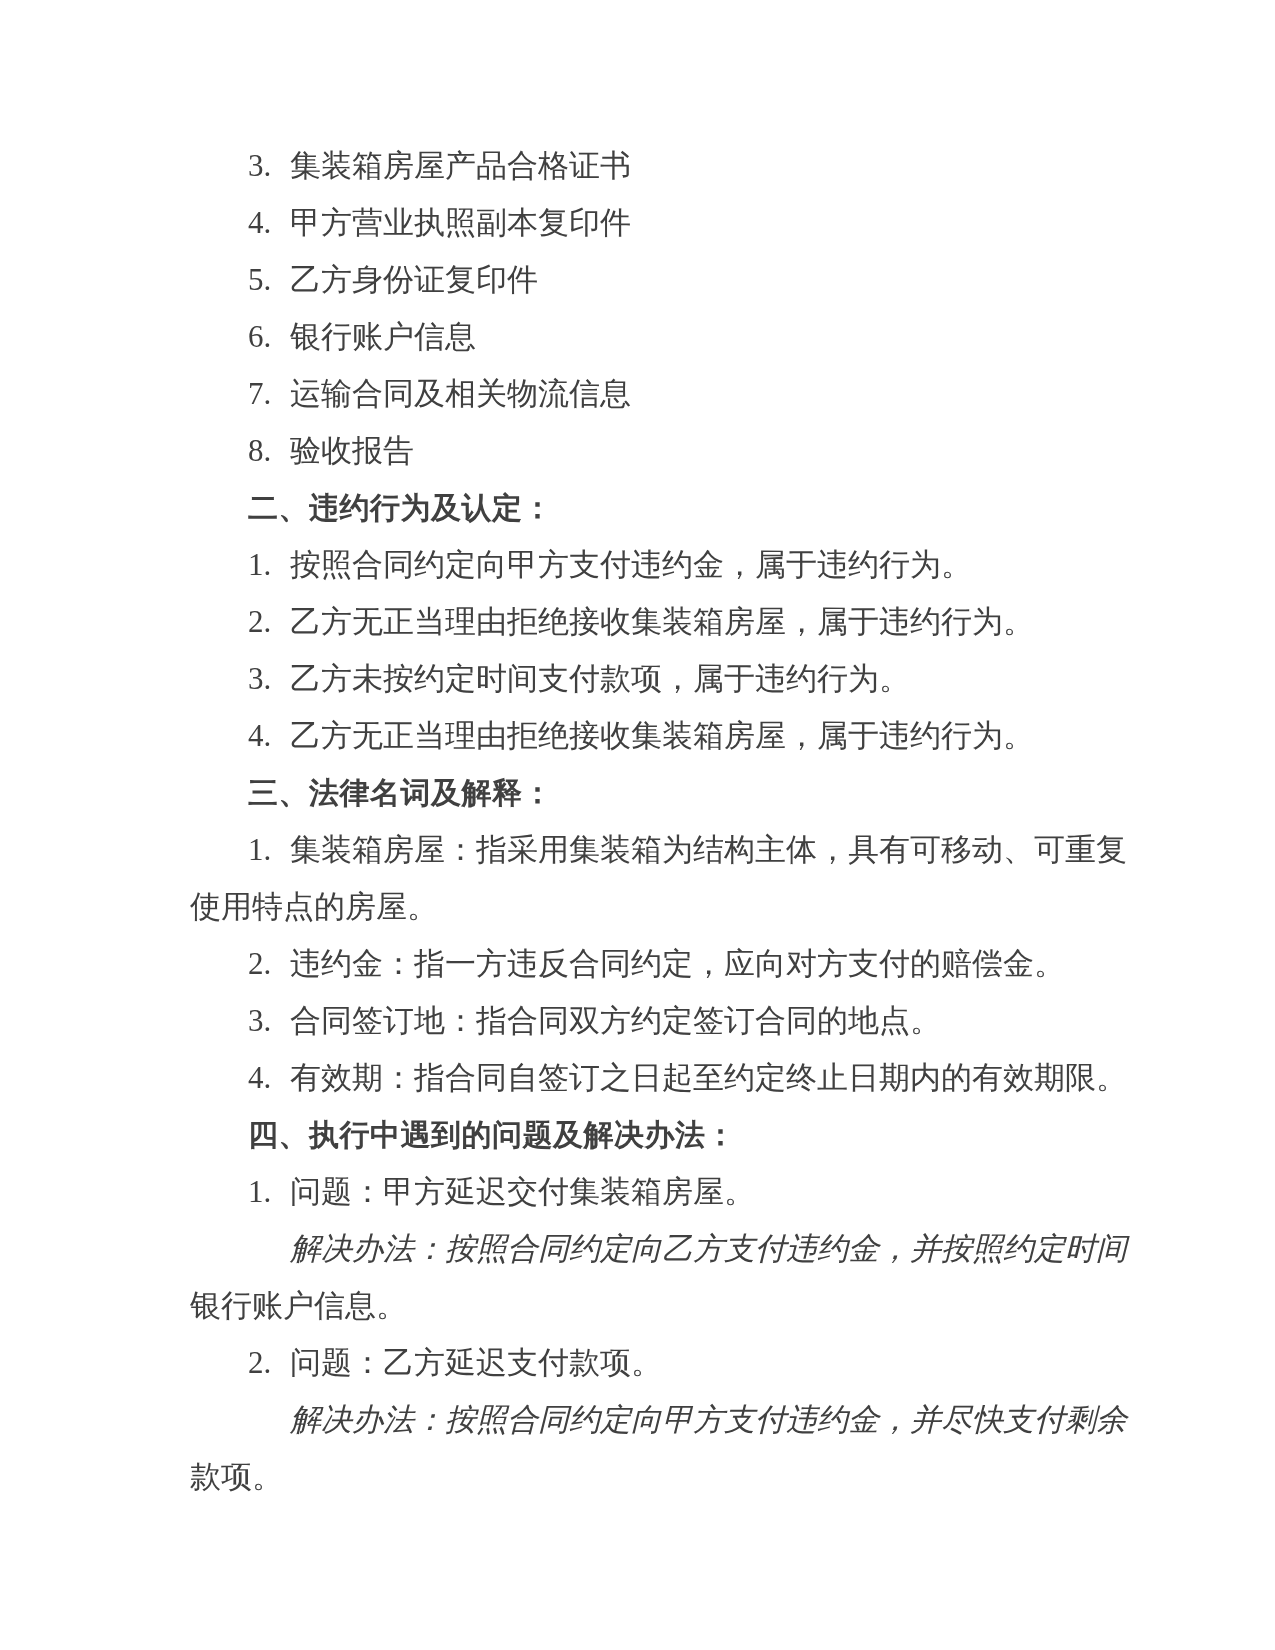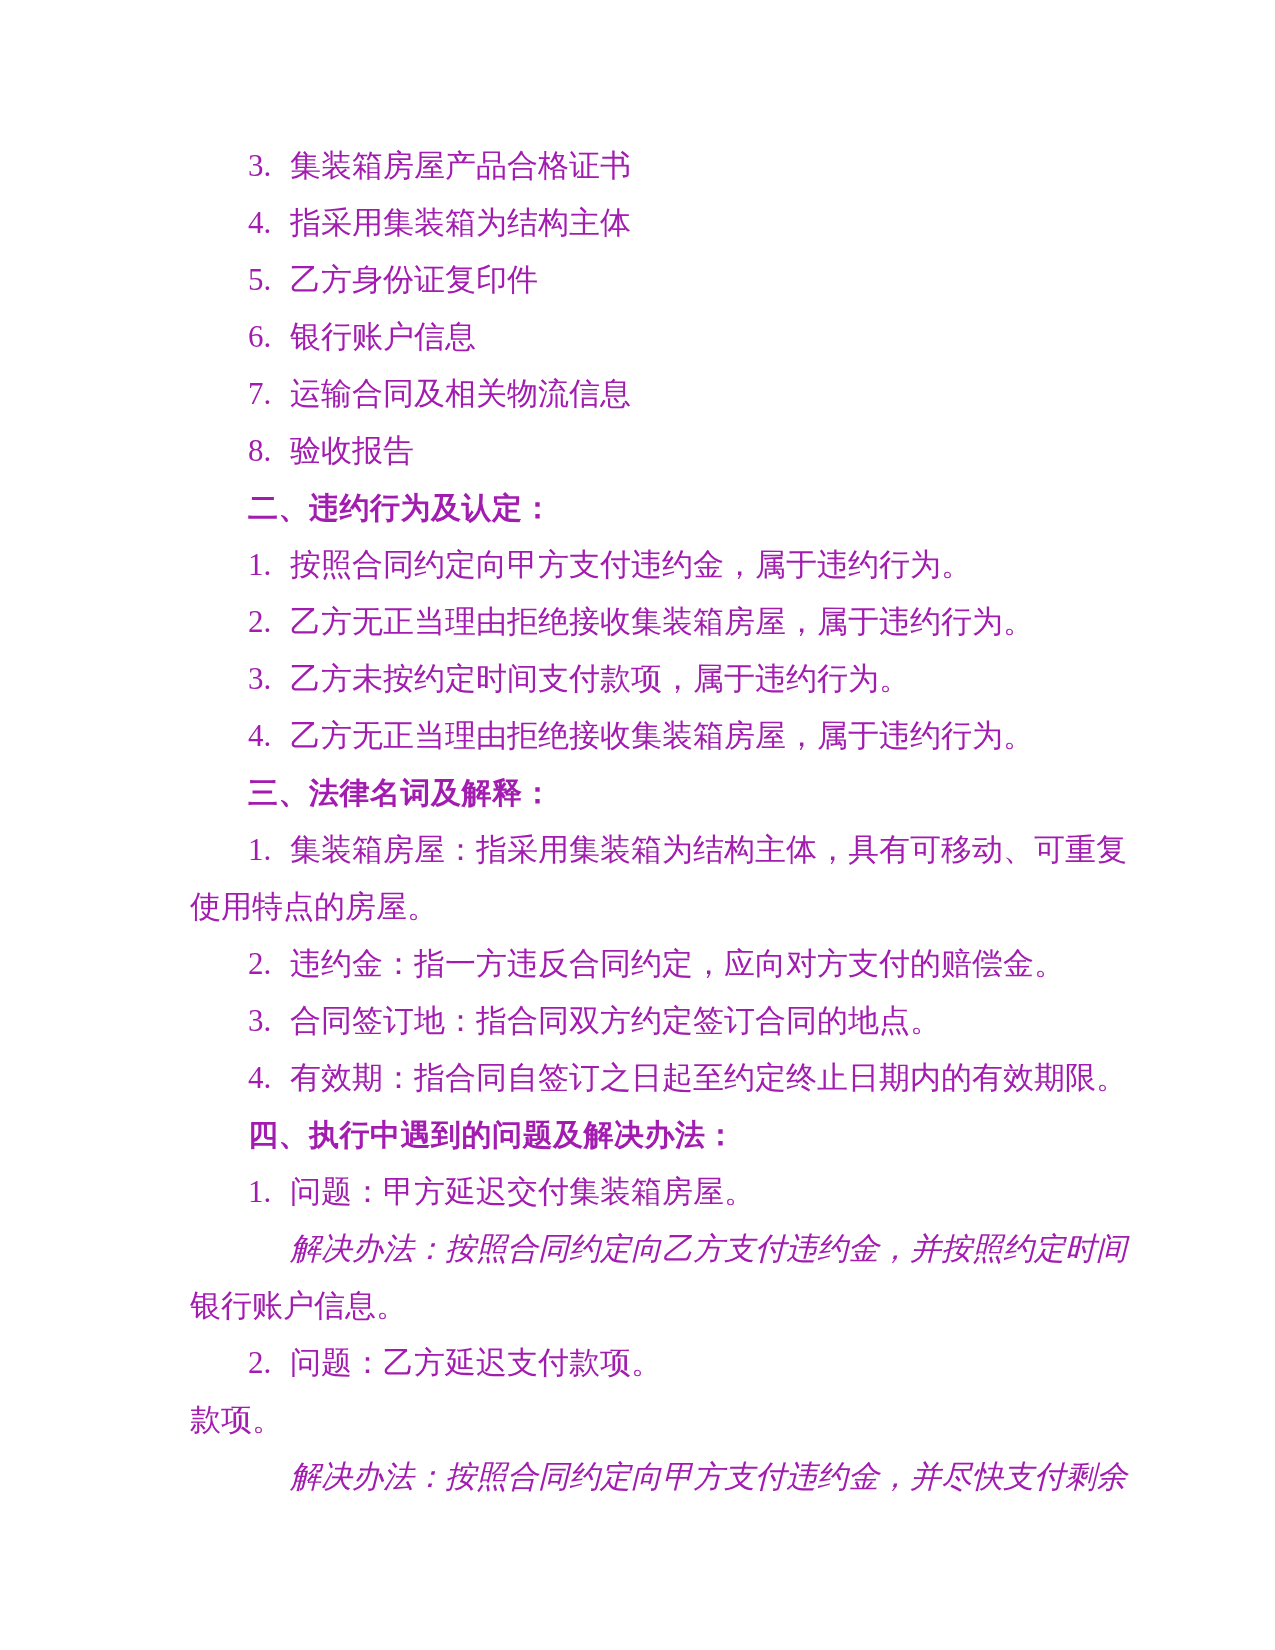--- a/index.html
+++ b/index.html
@@ -17,21 +17,21 @@
   .doc {
     position: absolute;
     left: 190px;
     top: 137px;
     width: 930px;
   }
   .line {
     height: 57px;
     line-height: 57px;
     font-size: 31px;
-    color: #a21caf;
+    color: #404040;
     white-space: nowrap;
     font-family: "Liberation Serif", "DejaVu Serif", serif;
   }
   .line.list {
     padding-left: 58px;
   }
   .line.list .num {
     display: inline-block;
     width: 42px;
     font-family: "Liberation Serif", "DejaVu Serif", serif;
@@ -50,37 +50,37 @@
   .line.continuation {
     padding-left: 0;
   }
 </style>
 </head>
 <body>
 
 <div class="page" style="background: rgb(255, 255, 255); color: rgb(0, 0, 0);">
   <div class="doc" id="doc">
       <div class="line list"><span class="num">3.</span><span class="txt">集装箱房屋产品合格证书</span></div>
-      <div class="line list"><span class="num">4.</span><span class="txt">指采用集装箱为结构主体</span></div>
+      <div class="line list"><span class="num">4.</span><span class="txt">甲方营业执照副本复印件</span></div>
       <div class="line list"><span class="num">5.</span><span class="txt">乙方身份证复印件</span></div>
       <div class="line list"><span class="num">6.</span><span class="txt">银行账户信息</span></div>
       <div class="line list"><span class="num">7.</span><span class="txt">运输合同及相关物流信息</span></div>
       <div class="line list"><span class="num">8.</span><span class="txt">验收报告</span></div>
       <div class="line heading"><span class="txt">二、违约行为及认定：</span></div>
       <div class="line list"><span class="num">1.</span><span class="txt">按照合同约定向甲方支付违约金，属于违约行为。</span></div>
       <div class="line list"><span class="num">2.</span><span class="txt">乙方无正当理由拒绝接收集装箱房屋，属于违约行为。</span></div>
       <div class="line list"><span class="num">3.</span><span class="txt">乙方未按约定时间支付款项，属于违约行为。</span></div>
       <div class="line list"><span class="num">4.</span><span class="txt">乙方无正当理由拒绝接收集装箱房屋，属于违约行为。</span></div>
       <div class="line heading"><span class="txt">三、法律名词及解释：</span></div>
       <div class="line list"><span class="num">1.</span><span class="txt">集装箱房屋：指采用集装箱为结构主体，具有可移动、可重复</span></div>
       <div class="line continuation"><span class="txt">使用特点的房屋。</span></div>
       <div class="line list"><span class="num">2.</span><span class="txt">违约金：指一方违反合同约定，应向对方支付的赔偿金。</span></div>
       <div class="line list"><span class="num">3.</span><span class="txt">合同签订地：指合同双方约定签订合同的地点。</span></div>
       <div class="line list"><span class="num">4.</span><span class="txt">有效期：指合同自签订之日起至约定终止日期内的有效期限。</span></div>
       <div class="line heading"><span class="txt">四、执行中遇到的问题及解决办法：</span></div>
       <div class="line list"><span class="num">1.</span><span class="txt">问题：甲方延迟交付集装箱房屋。</span></div>
       <div class="line solution"><span class="txt">解决办法：按照合同约定向乙方支付违约金，并按照约定时间</span></div>
       <div class="line continuation"><span class="txt">银行账户信息。</span></div>
       <div class="line list"><span class="num">2.</span><span class="txt">问题：乙方延迟支付款项。</span></div>
+      <div class="line solution"><span class="txt">解决办法：按照合同约定向甲方支付违约金，并尽快支付剩余</span></div>
       <div class="line continuation"><span class="txt">款项。</span></div>
-      <div class="line solution"><span class="txt">解决办法：按照合同约定向甲方支付违约金，并尽快支付剩余</span></div>
     </div>
 </div>
 
 </body></html>

